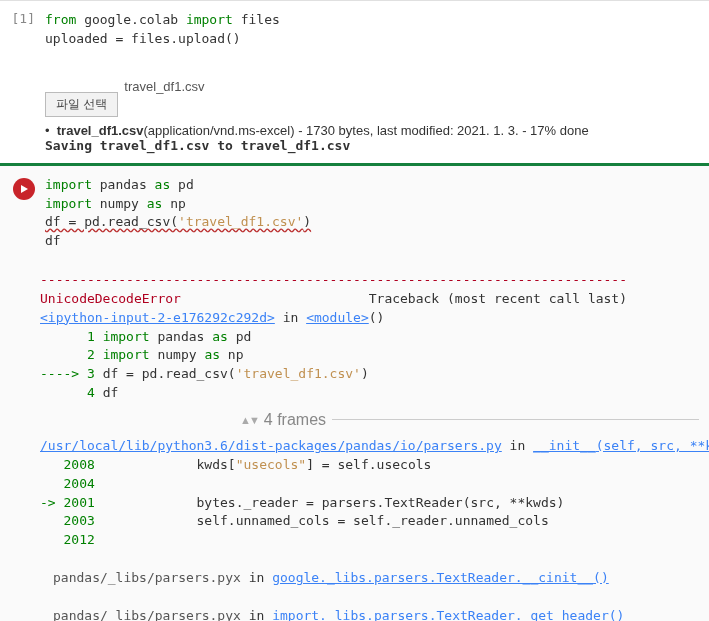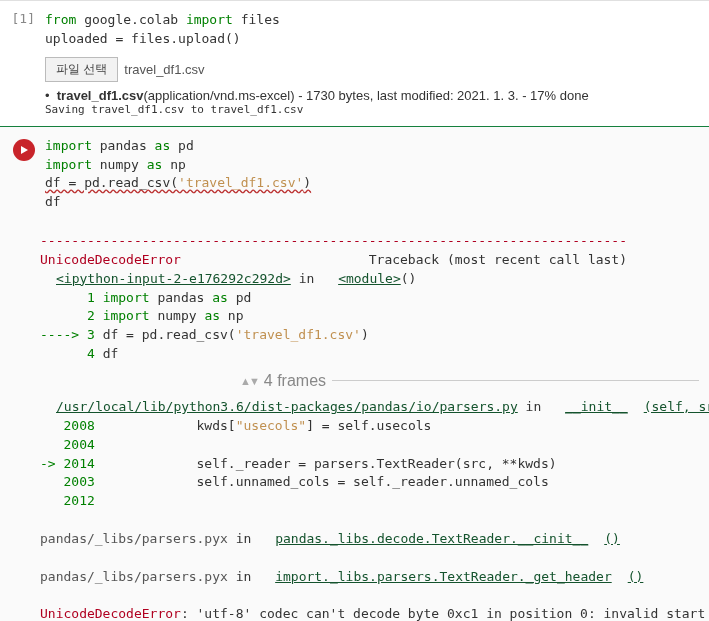--- a/index.html
+++ b/index.html
@@ -38,49 +38,50 @@
 }
 pre.code, pre.out {
   font-family: "Consolas", "Menlo", monospace;
   font-size: 13px;
   line-height: 1.45;
   white-space: pre;
 }
 .kw { color: #008000; }
 .str { color: #c09050; }
 .wavy { text-decoration: underline wavy #bb3030; }
-.link { color: #14532d; text-decoration: underline; margin-left: 16px; }
+.link { color: #3b82f6; text-decoration: underline; }
 .err { color: #b00020; }
-.dim { color: #555; }
+.dim { color: #555; margin-left: 13px; }
 .green { color: #008000; }
 .arrow { color: #008000; }
 .red { color: #b00020; }
 .file-upload-row {
   margin-top: 8px;
   display: flex;
   align-items: center;
   gap: 6px;
 }
 .file-btn {
   border: 1px solid #bbb;
   background: #f2f2f2;
   padding: 3px 10px;
   font-size: 12px;
   color: #444;
+  margin-top: 35px;
 }
 .file-name {
   font-size: 13px;
   color: #555;
 }
 .upload-status {
   margin-top: 6px;
   font-size: 13px;
 }
 .bullet { font-size: 13px; }
-.mono { font-family: "Consolas","Menlo",monospace; font-size: 11px; }
+.mono { font-family: "Consolas","Menlo",monospace; font-size: 13px; font-weight: bold; }
 .run-btn {
   width: 22px; height: 22px;
   border-radius: 50%;
   background: #c8242a;
   display: inline-flex;
   align-items: center;
   justify-content: center;
   margin-top: 2px;
 }
 .run-btn svg { fill: #fff; }
@@ -159,21 +160,21 @@
       <button class="file-btn">파일 선택</button>
       <span class="file-name">travel_df1.csv</span>
     </div>
     <div class="upload-status">
       <span class="bullet">•&nbsp;&nbsp;</span><b>travel_df1.csv</b><span>(application/vnd.ms-excel) - 1730 bytes, last modified: 2021. 1. 3. - 17% done</span>
     </div>
     <div class="mono">Saving travel_df1.csv to travel_df1.csv</div>
   </div>
 </div>
 
-<div class="cell" style="border-top:1px solid #15803d; background:#fafafa;">
+<div class="cell" style="border-top:3px solid #15803d; background:#fafafa;">
   <div class="gutter" style="background:#fafafa;">
     <span class="run-btn">
       <svg width="10" height="10" viewBox="0 0 10 10">
               <polygon points="2,1 9,5 2,9"></polygon>
             </svg>
     </span>
   </div>
   <div class="cell-content" style="background:#fafafa;">
 <pre class="code"><span class="kw">import</span><span> pandas </span><span class="kw">as</span><span> pd</span>
 <span class="kw">import</span><span> numpy </span><span class="kw">as</span><span> np</span>
@@ -193,25 +194,25 @@
 
 <div class="frames-div">
   <span class="updown">▲▼</span>
   <span class="frames-text">4 frames</span>
   <div class="frames-line"></div>
 </div>
 
 <pre class="out"><span class="link">/usr/local/lib/python3.6/dist-packages/pandas/io/parsers.py</span><span> in </span><span class="link">__init__</span><span class="link">(self, src, **kwds)</span>
 <span class="green">   2008 </span><span>            kwds[</span><span class="str">"usecols"</span><span>] = self.usecols</span>
 <span class="green">   2004 </span>
-<span class="arrow">-&gt; </span><span class="green">2014 </span><span>            self._reader = parsers.TextReader(src, **kwds)</span>
+<span class="arrow">-&gt; </span><span class="green">2001 </span><span>            bytes._reader = parsers.TextReader(src, **kwds)</span>
 <span class="green">   2003 </span><span>            self.unnamed_cols = self._reader.unnamed_cols</span>
 <span class="green">   2012 </span>
 
-<span class="dim">pandas/_libs/parsers.pyx</span><span> in </span><span class="link">pandas._libs.decode.TextReader.__cinit__</span><span class="link">()</span>
+<span class="dim">pandas/_libs/parsers.pyx</span><span> in </span><span class="link">google._libs.parsers.TextReader.__cinit__</span><span class="link">()</span>
 
 <span class="dim">pandas/_libs/parsers.pyx</span><span> in </span><span class="link">import._libs.parsers.TextReader._get_header</span><span class="link">()</span>
 
 <span class="red">UnicodeDecodeError</span><span>: 'utf-8' codec can't decode byte 0xc1 in position 0: invalid start byte</span></pre>
 
 </div>
 
 </div>
 </div>
 

